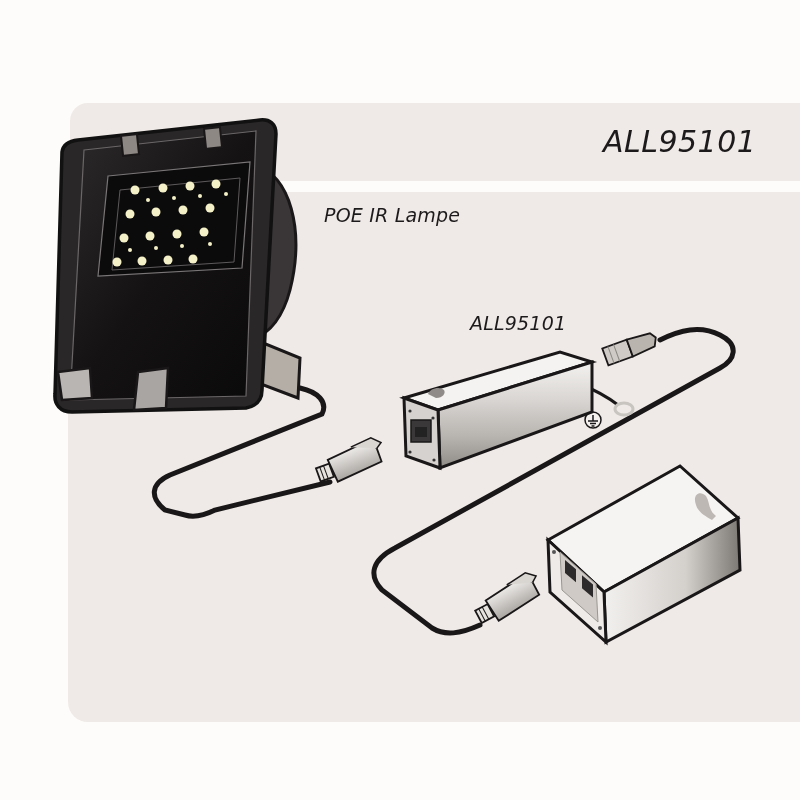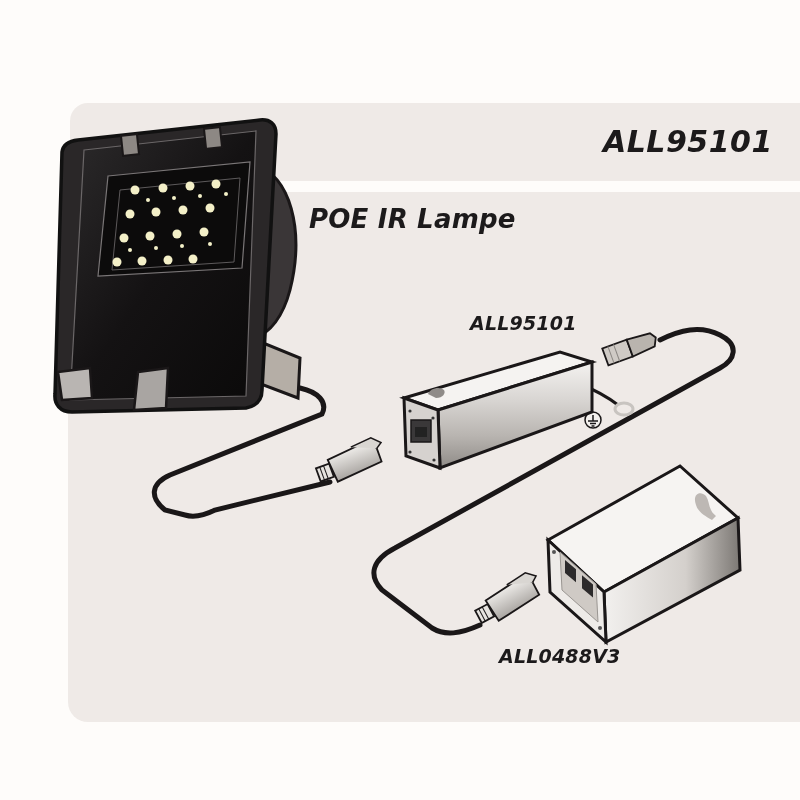--- a/index.html
+++ b/index.html
@@ -1,21 +1,21 @@
 <!DOCTYPE html>
 <html><head>
 <meta charset="utf-8">
 <style>
   html, body { margin: 0; padding: 0; }
   body { width: 800px; height: 800px; background: #fefcfa; position: relative; overflow: hidden; font-family: "DejaVu Sans", "Liberation Sans", sans-serif; }
   .panel-top { position: absolute; left: 70px; top: 103px; width: 750px; height: 78px; background: #efeae7; border-radius: 18px; }
   .panel-main { position: absolute; left: 68px; top: 192px; width: 760px; height: 530px; background: #efeae7; border-radius: 20px; }
-  .label { position: absolute; color: #1c1a1b; font-weight: bold; font-style: italic; white-space: nowrap; letter-spacing: 0.2px; }
+  .label { position: absolute; color: #1c1a1b; font-weight: normal; font-style: italic; white-space: nowrap; letter-spacing: 0.2px; }
   .title { left: 603px; top: 124px; font-size: 30px; letter-spacing: 0.5px; }
-  .lamp-label { left: 309px; top: 204px; font-size: 26px; }
+  .lamp-label { left: 324px; top: 204px; font-size: 19px; }
   .adapter-label { left: 470px; top: 312px; font-size: 19px; }
   .injector-label { left: 499px; top: 645px; font-size: 19px; line-height: 22px; }
   svg.scene { position: absolute; left: 0; top: 0; }
 </style>
 </head>
 <body>
 
 <div class="panel-top"></div>
 <div class="panel-main"></div>
 
@@ -149,14 +149,13 @@
     <line x1="8" y1="-6" x2="8" y2="8" stroke="#1a1718" stroke-width="1"></line>
     <path d="M14 -10 L58 -14 L64 -4 L64 10 L16 14 Z" fill="url(#plug)" stroke="#1a1718" stroke-width="1.8"></path>
     <path d="M40 -14 L62 -16 L70 -8 L64 -4" fill="#d9d6d2" stroke="#1a1718" stroke-width="1.5"></path>
   </g>
 </svg>
 
 <div class="label title">ALL95101</div>
 <div class="label lamp-label">POE IR Lampe</div>
 <div class="label adapter-label">ALL95101</div>
 <div class="label injector-label">
-  <div>ALL0488V3</div>
 </div>
 
 </body></html>

